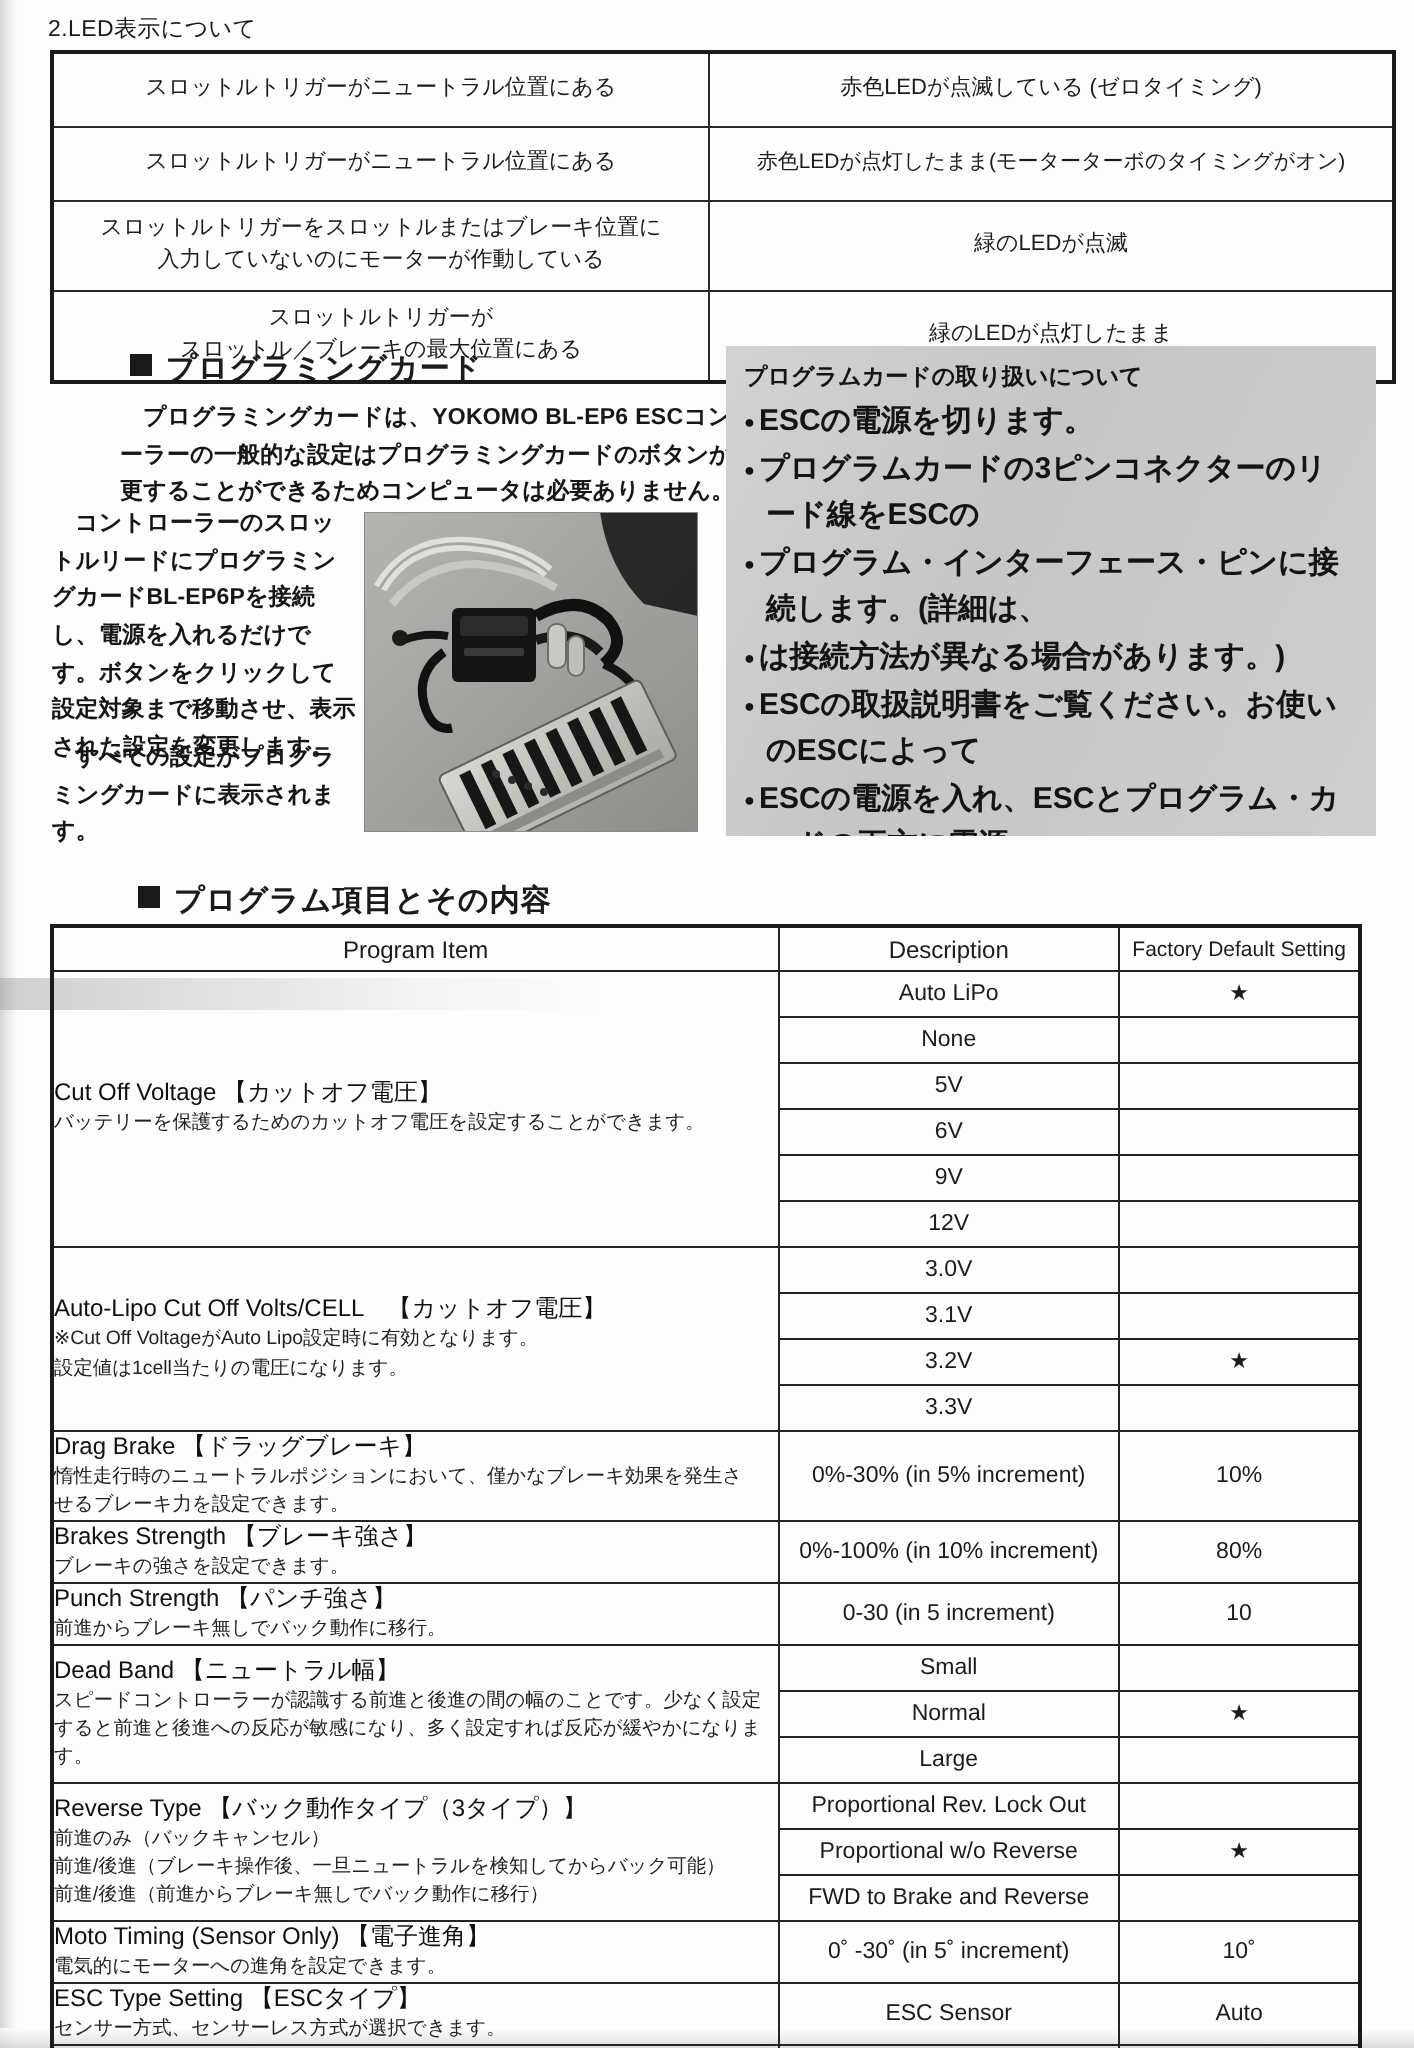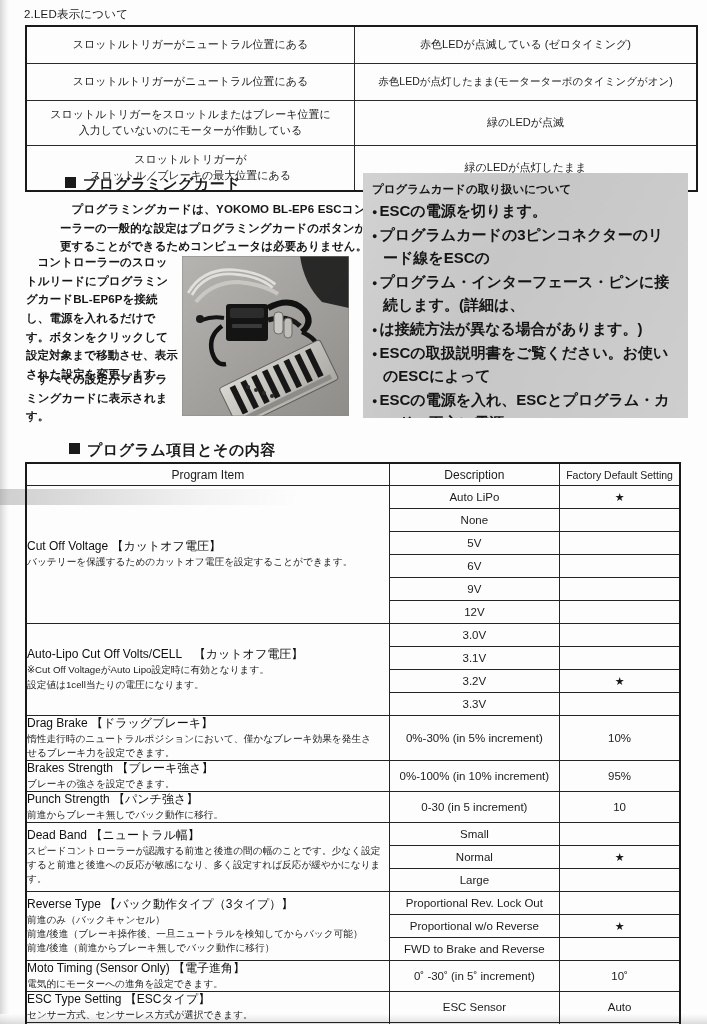--- a/index.html
+++ b/index.html
@@ -438,21 +438,21 @@
           <td class="fac-cell">10%</td>
         </tr>
         <tr>
           <td class="item-cell mid" rowspan="1">
             <div class="item-title">Brakes Strength 【ブレーキ強さ】</div>
             <div class="item-desc">
               <div>ブレーキの強さを設定できます。</div>
             </div>
           </td>
           <td class="desc-cell">0%-100% (in 10% increment)</td>
-          <td class="fac-cell">95%</td>
+          <td class="fac-cell">80%</td>
         </tr>
         <tr>
           <td class="item-cell mid" rowspan="1">
             <div class="item-title">Punch Strength 【パンチ強さ】</div>
             <div class="item-desc">
               <div>前進からブレーキ無しでバック動作に移行。</div>
             </div>
           </td>
           <td class="desc-cell">0-30 (in 5 increment)</td>
           <td class="fac-cell">10</td>

